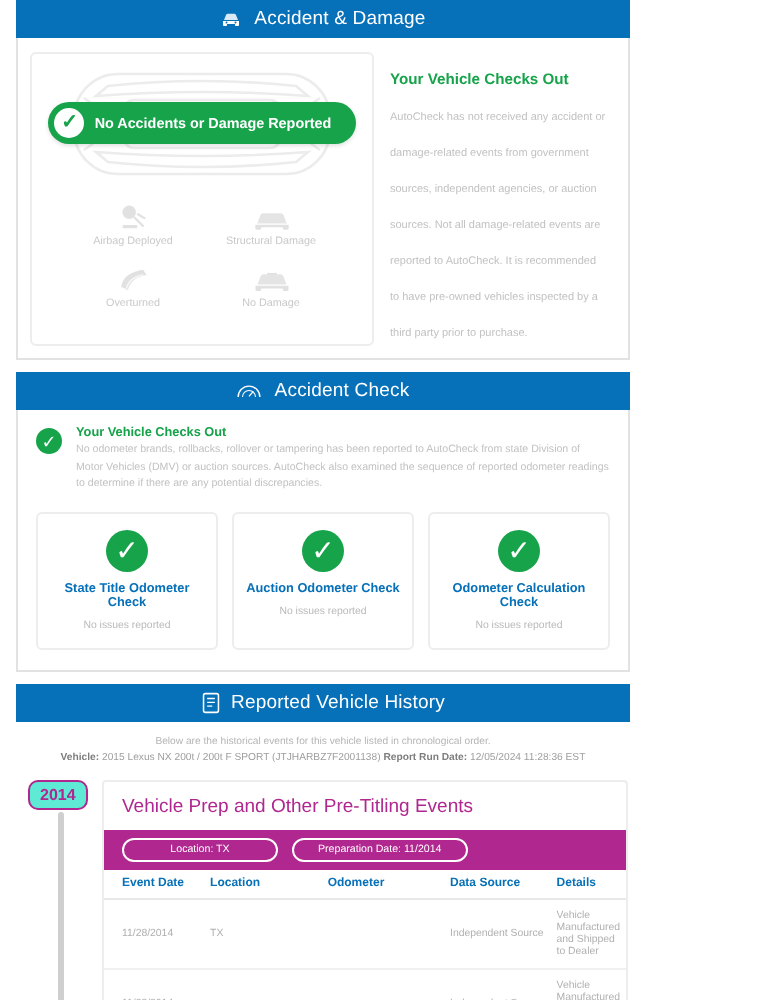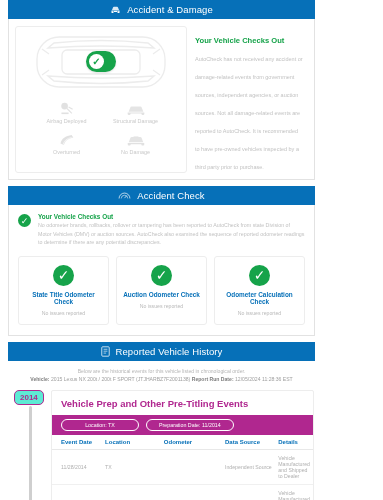--- a/index.html
+++ b/index.html
@@ -113,21 +113,21 @@
   }
   .year-badge {
     position: absolute; left: 6px; top: 0;
     border: 1.4px solid #b0278f; border-radius: 5px;
     background: #5eead4; color: #b0278f;
     font-size: 8px; font-weight: bold;
     padding: 2px 5px; z-index: 2;
   }
   .ev-card { border: 1px solid #ededed; border-radius: 2px; background: #fff; }
   .ev-title {
-    font-size: 9.5px; font-weight: bold; color: #b0278f;
+    font-size: 9.5px; font-weight: normal; color: #b0278f;
     padding: 7px 9px 6px 9px;
   }
   .ev-tags {
     background: #b0278f; padding: 4px 9px; display: flex; gap: 7px;
   }
   .tag {
     background: #b0278f; border: 1px solid #ffffff; border-radius: 9px;
     color: #ffffff; font-size: 5.3px; padding: 2px 12px;
     min-width: 78px; text-align: center;
   }
@@ -172,20 +172,21 @@
               <path d="M26 10 q47 -5 94 0 l6 5 q-53 -4 -106 0 z"></path>
               <rect x="34" y="17" width="78" height="24" rx="5"></rect>
               <path d="M26 48 q47 5 94 0 l6 -5 q-53 4 -106 0 z"></path>
               <path d="M14 16 l7 5 M14 42 l7 -5 M132 16 l-7 5 M132 42 l-7 -5"></path>
             </g>
           </svg>
         </div>
         <div style="position:absolute; top:24px; left:0; right:0; display:flex; justify-content:center;">
           <div class="pill-ok">
             <span class="chk">✓</span>
+            <span>No Accidents or Damage Reported</span>
           </div>
         </div>
 
         <div class="icon-grid">
           <div class="icon-cell">
             <span class="glyph">
               <svg width="16" height="15" viewBox="0 0 20 18">
                   <circle cx="7" cy="6" r="4.2" fill="#8f8f8f"></circle>
                   <path d="M10 9l6 6M12 7l5 3" stroke="#8f8f8f" stroke-width="1.4"></path>
                   <path d="M3 14h9v2H3z" fill="#8f8f8f"></path>

